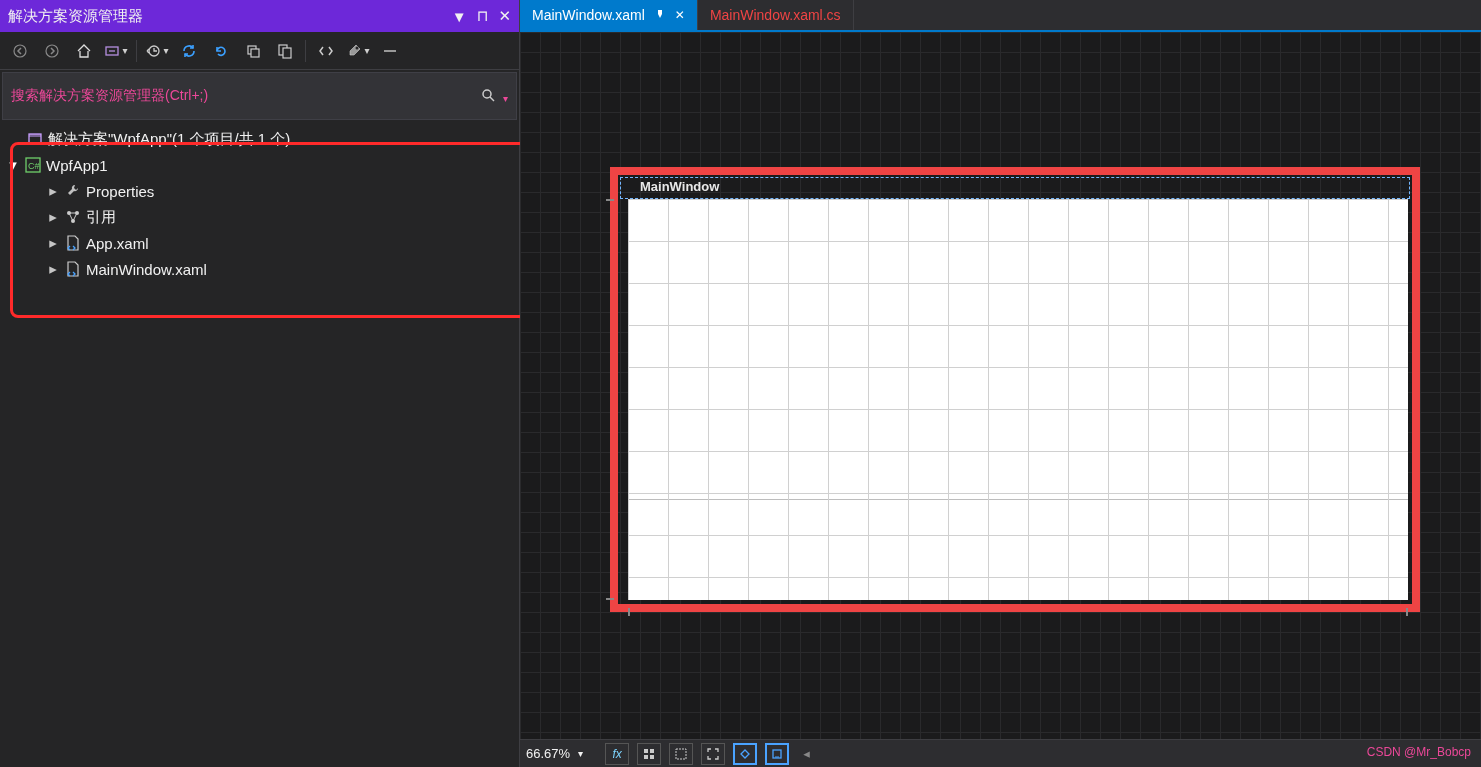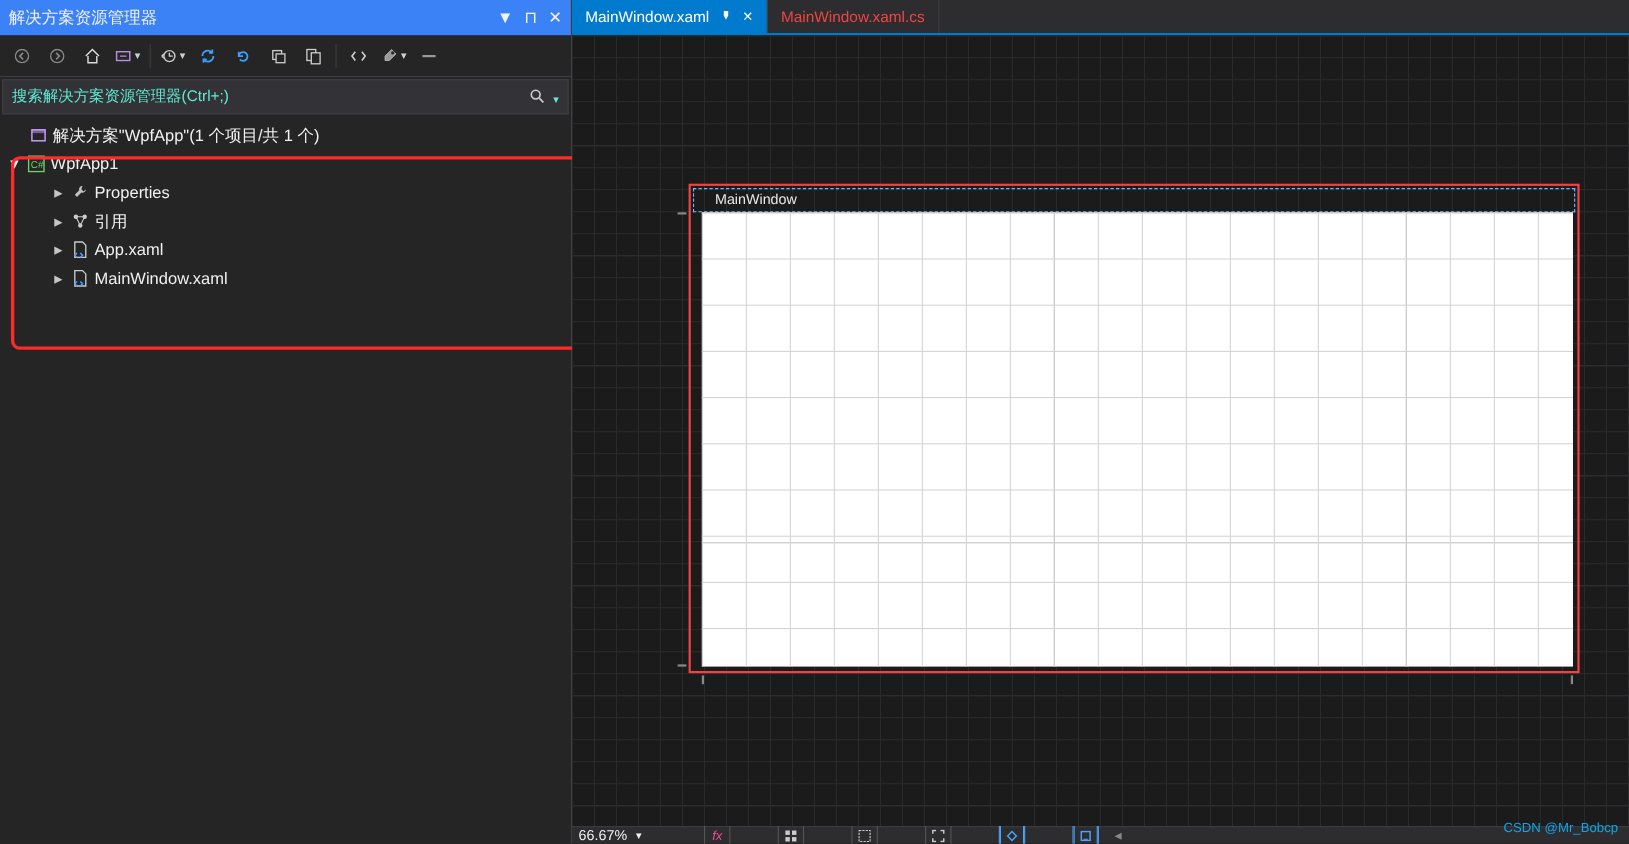--- a/index.html
+++ b/index.html
@@ -18,38 +18,38 @@
   .panel {
     width: 520px;
     background: #252526;
     display: flex;
     flex-direction: column;
     border-right: 1px solid #3e3e42;
   }
   .panel-title {
     display: flex; align-items: center; justify-content: space-between;
     padding: 4px 8px;
-    background: #3b82f6;
+    background: #6d28d9;
     height: 32px;
     font-size: 15px;
   }
   .panel-title-buttons { display: flex; gap: 10px; align-items: center; }
   .panel-toolbar {
     display: flex; align-items: center; gap: 4px;
     padding: 4px 6px;
     border-bottom: 1px solid #3e3e42;
     height: 38px;
   }
   .tb { width: 28px; height: 28px; display:flex; align-items:center; justify-content:center; color:#d0d0d0; }
   .sep { width:1px; height:22px; background:#3e3e42; margin:0 2px; }
   .search-box {
     display:flex; align-items:center; justify-content:space-between;
     margin:2px; padding:4px 8px;
     background:#333337; border:1px solid #3f3f46;
-    color:#5eead4; height:32px;
+    color:#ec4899; height:48px;
   }
   .tree { flex:1; overflow:auto; padding-top:4px; position:relative; }
   .tree-item {
     display:flex; align-items:center;
     height:26px; padding-left:6px; gap:4px;
     font-size:15px;
   }
   .tree-item .arrow { width:14px; display:inline-flex; justify-content:center; color:#c5c5c5; }
   .tree-item .ico { width:18px; height:18px; display:inline-flex; align-items:center; justify-content:center; }
   .bold { font-weight:400; }
@@ -78,24 +78,25 @@
     position:absolute; inset:0;
     background-color:#1b1b1c;
     background-image:
       linear-gradient(#2a2a2c 1px, transparent 1px),
       linear-gradient(90deg, #2a2a2c 1px, transparent 1px),
       linear-gradient(#3a3a3d 1px, transparent 1px),
       linear-gradient(90deg, #3a3a3d 1px, transparent 1px);
     background-size: 20px 20px, 20px 20px, 100px 100px, 100px 100px;
   }
   .window-frame {
-    position:absolute; left:106px; top:135px;
+    position:absolute; left:90px; top:135px;
     width:810px; height:445px;
-    border:2px solid #ef4444;
+    border:8px solid #ef4444;
     background:transparent;
+    font-weight:bold;
   }
   .window-titlebar {
     position:absolute; left:0; right:0; top:0; height:22px;
     color:#e8e8e8; font-size:13px;
     padding-left:22px; display:flex; align-items:center;
   }
   .dotted-lasso {
     position:absolute; left:2px; right:2px; top:2px; height:22px;
     border:1px dashed #74b7ff;
   }
@@ -107,33 +108,33 @@
       linear-gradient(90deg, #d0d0d0 1px, transparent 1px),
       linear-gradient(#bdbdbd 1px, transparent 1px),
       linear-gradient(90deg, #bdbdbd 1px, transparent 1px);
     background-size: 40px 42px, 40px 42px, 320px 300px, 320px 300px;
   }
   .ruler-mark {
     position:absolute; background:#888;
   }
   
   .statusbar {
-    height:16px; display:flex; align-items:center; gap:8px;
+    height:28px; display:flex; align-items:center; gap:8px;
     background:#2d2d30; border-top:1px solid #3e3e42;
     padding:0 6px; font-size:13px;
   }
   .statusbar .btn {
     width:24px; height:22px; border:1px solid #555;
     display:flex; align-items:center; justify-content:center;
-    color:#ec4899; font-size:12px;margin-left:35px;
+    color:#7dd3fc; font-size:12px;
   }
   .statusbar .btn.active { border:1px solid #4aa3ff; box-shadow:0 0 0 1px #4aa3ff inset; }
   .watermark {
     position:absolute; right:10px; bottom:8px;
-    color:#0ea5e9; font-size:12px;
+    color:#ec4899; font-size:12px;
   }
   .drop { font-size:10px; margin-left:2px; }
 </style>
 </head>
 <body>
 
 <div class="root">
 
   <div class="panel">
     <div class="panel-title">

